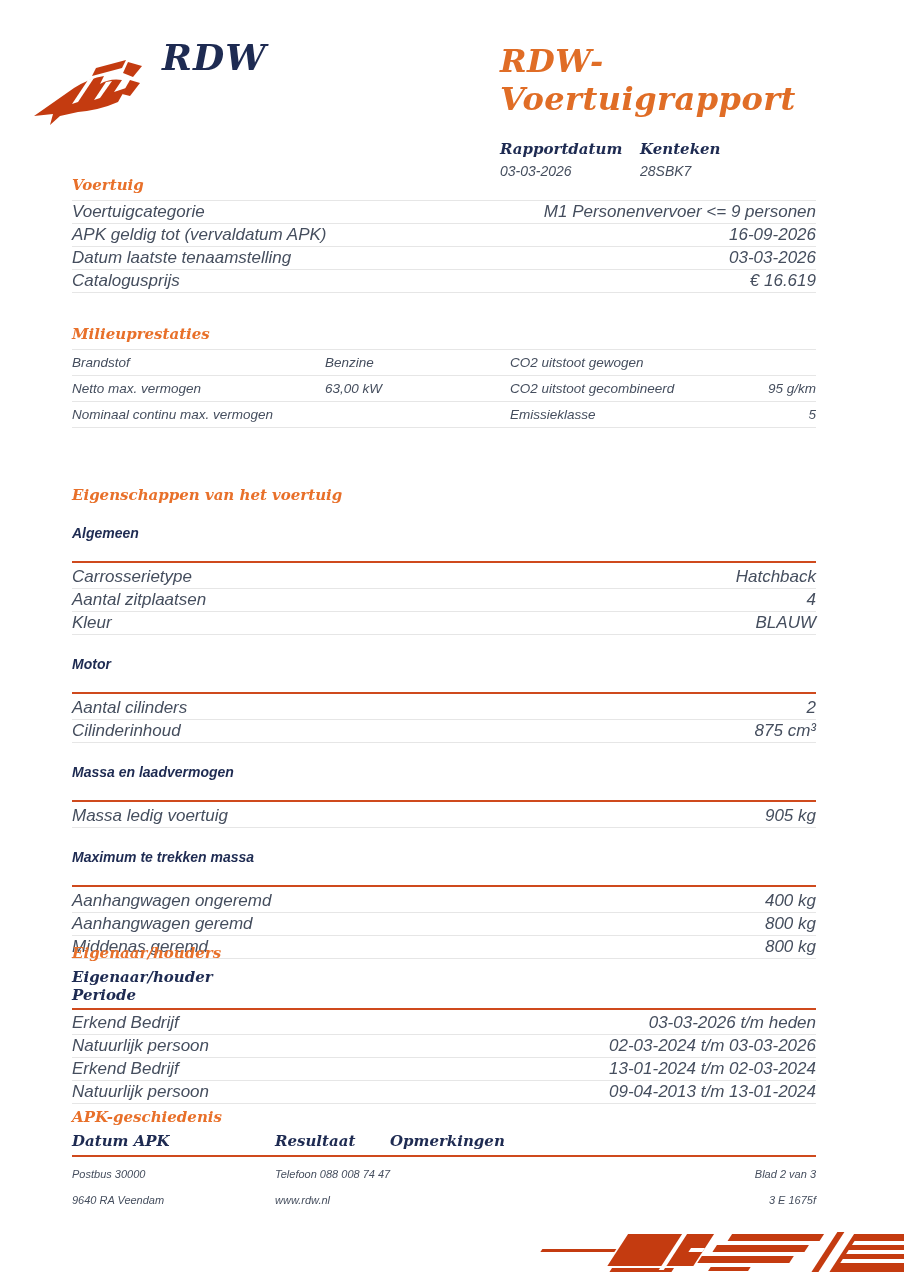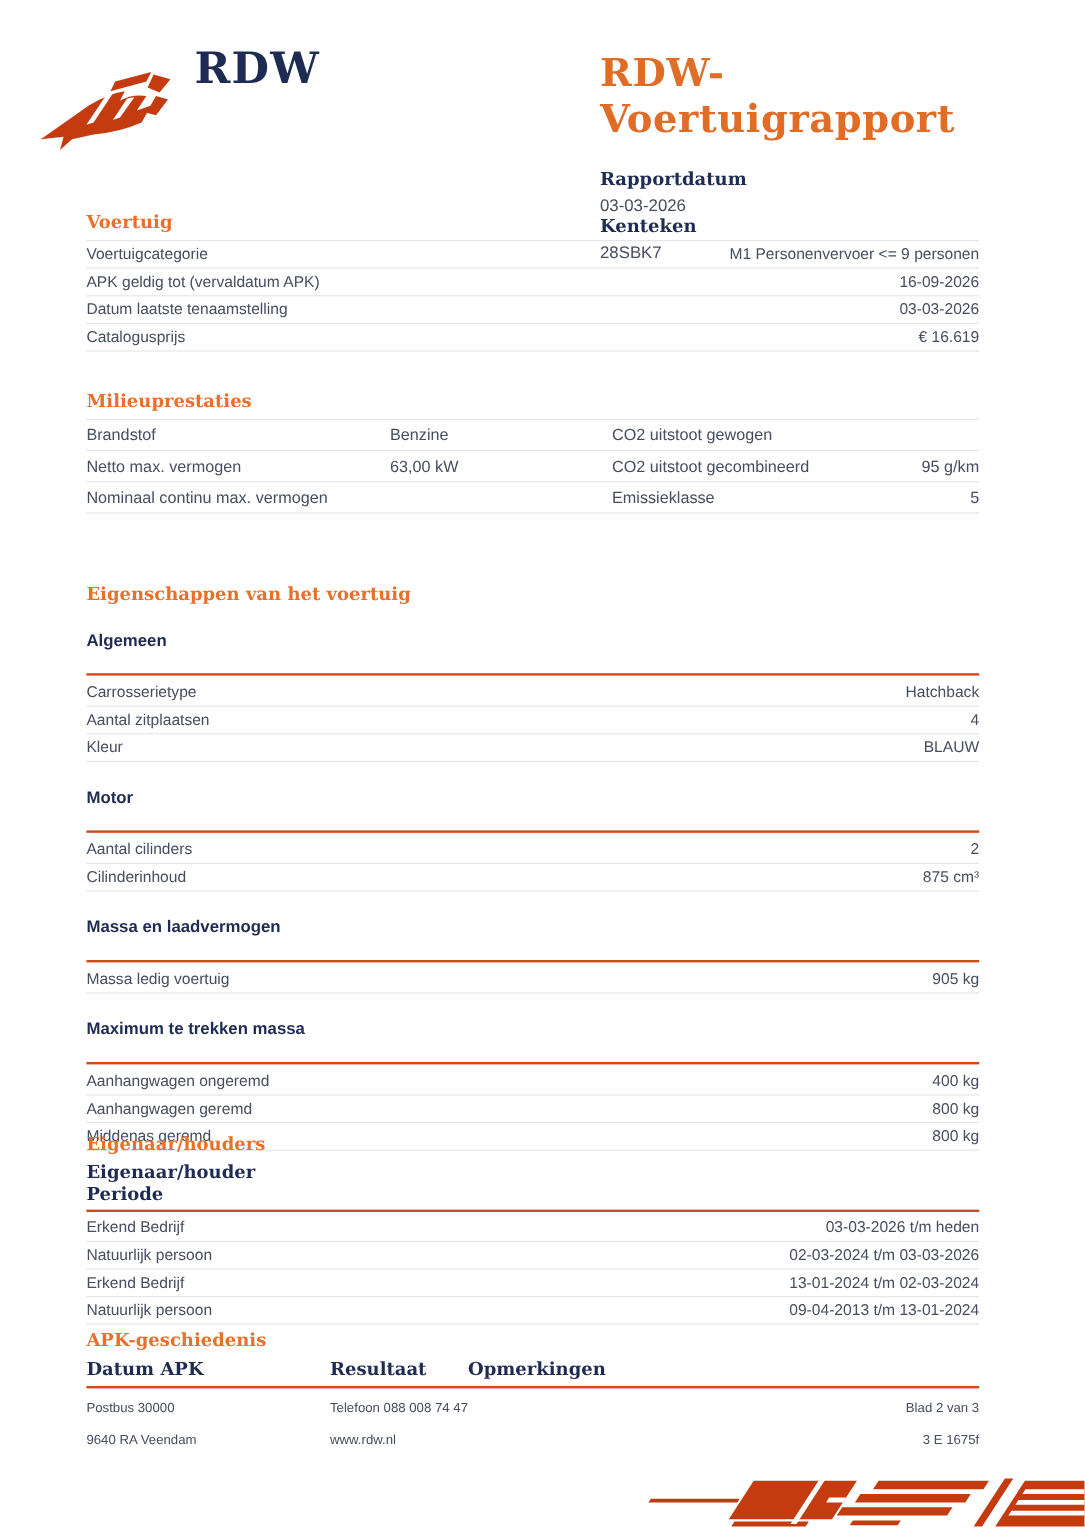--- a/index.html
+++ b/index.html
@@ -1,53 +1,53 @@
 <!DOCTYPE html>
 <html><head>
 <meta charset="utf-8">
 <style>
   * { margin:0; padding:0; box-sizing:border-box; }
   html,body { background:#ffffff; }
   body { font-family:"Liberation Sans", sans-serif; }
   .page {
     position:relative; width:904px; height:1280px;
-    background:#ffffff; overflow:hidden; color:#454e5e;
+    background:#ffffff; overflow:hidden; color:#454e5e;font-style:italic;
   }
 
   
   .logo-swoosh { position:absolute; left:30px; top:50px; width:128px; height:86px; }
   .logo-word {
     position:absolute; left:162px; top:36px;
     font-family:"DejaVu Serif", serif; font-weight:bold;
     font-size:36px; color:#1e2b52; letter-spacing:1px;
   }
   .head-right { position:absolute; left:500px; top:42px; width:340px; }
   .doc-title {
     font-family:"DejaVu Serif", serif; font-weight:bold;
     font-size:32px; color:#e06d26; letter-spacing:.5px;
   }
-  .meta { display:flex; margin-top:22px;flex-direction:column; }
+  .meta { display:flex; margin-top:22px; }
   .meta-col { width:140px; }
   .meta-label {
     font-family:"DejaVu Serif", serif; font-weight:bold;
     font-size:15px; color:#1e2b52;
   }
   .meta-value { font-size:14px; color:#454e5e; margin-top:5px; }
 
   
   .section { position:absolute; left:72px; width:744px; }
   .sec-title {
     font-family:"DejaVu Serif", serif; font-weight:bold;
     font-size:15px; color:#e8702a; margin-bottom:6px;
   }
   .kv-table { border-top:1px solid #e6e6e6; }
   .kv-row {
     display:flex; justify-content:space-between;
     border-bottom:1px solid #e6e6e6;
-    padding:3px 0; font-size:13px; line-height:16px;
+    padding:3px 0; font-size:17px; line-height:16px;
   }
   .kv-row .val { text-align:right; white-space:nowrap; }
 
   
   .mi-table { border-top:1px solid #e6e6e6; }
   .mi-row {
     display:flex; border-bottom:1px solid #e6e6e6;
     padding:4.5px 0; font-size:13.5px; line-height:16px;
   }
   .mi-row .l-label { width:253px; }

